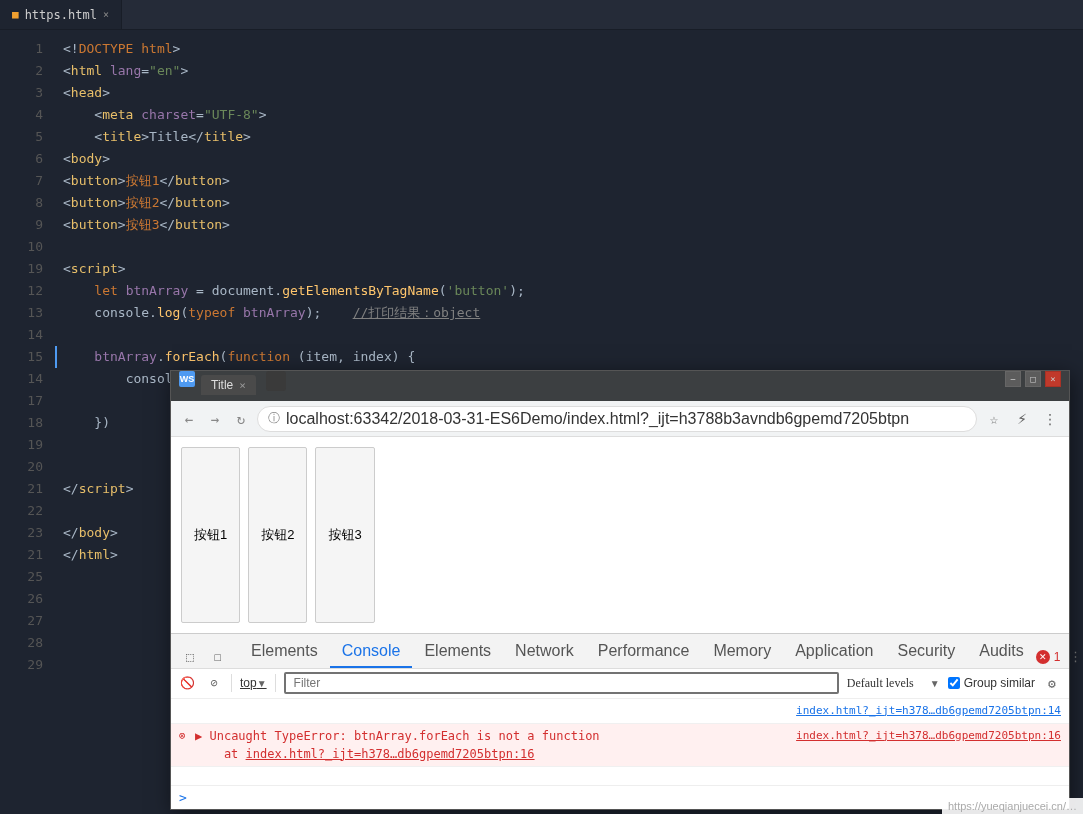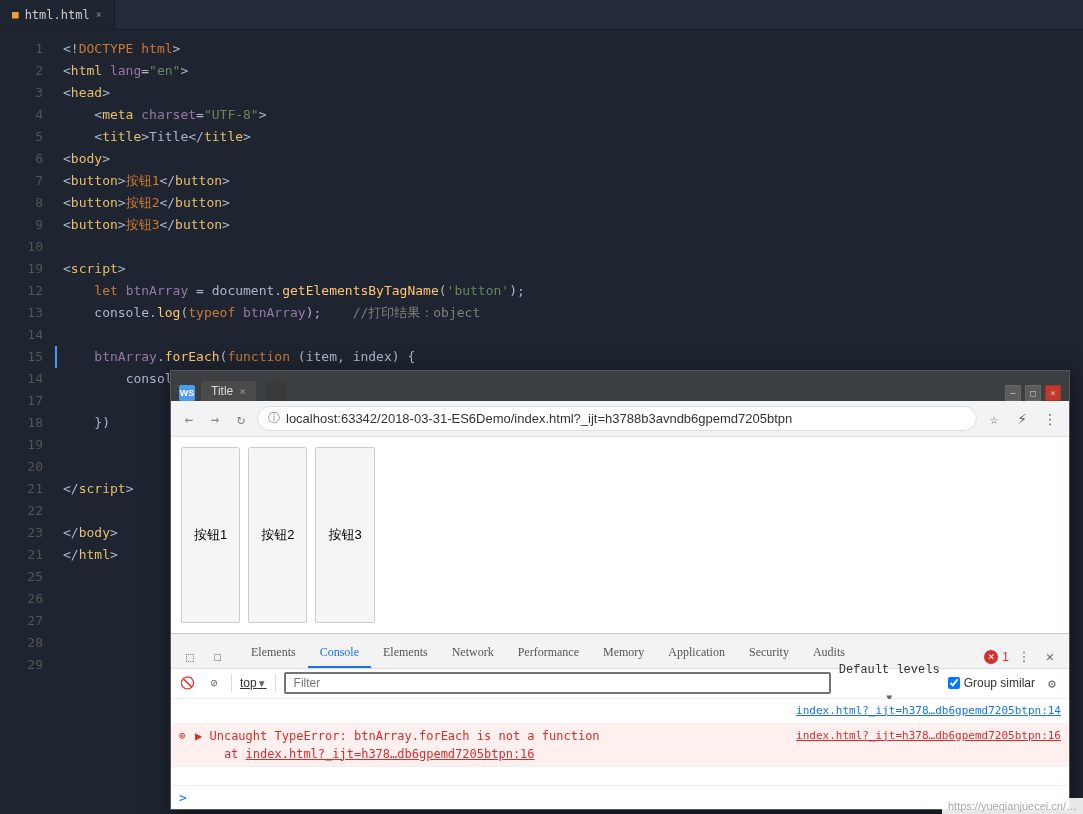--- a/index.html
+++ b/index.html
@@ -83,21 +83,21 @@
       padding-left: 6px;
     }
 
     
     .kw { color: #cc7832; }
     .tag { color: #e8bf6a; }
     .attr { color: #9876aa; }
     .str { color: #6a8759; }
     .var { color: #9876aa; }
     .method { color: #ffc66d; }
-    .comment { color: #808080; }
+    .comment { color: #808080; text-decoration: underline; }
     .plain { color: #a9b7c6; }
     .punct { color: #a9b7c6; }
 
     
     .browser-window {
       position: absolute;
       top: 370px;
       left: 170px;
       width: 900px;
       height: 440px;
@@ -106,21 +106,21 @@
       box-shadow: 2px 4px 20px rgba(0,0,0,0.5);
       display: flex;
       flex-direction: column;
       z-index: 10;
     }
 
     .browser-titlebar {
       height: 30px;
       background: #3c3f41;
       display: flex;
-      align-items: flex-end;
+      align-items: flex-start;
       padding: 0 8px;
       gap: 6px;
       flex-shrink: 0;
     }
 
     .browser-titlebar .ws-icon {
       width: 16px;
       height: 16px;
       background: #4e9af1;
       border-radius: 2px;
@@ -207,21 +207,21 @@
       border: 1px solid #ddd;
       border-radius: 20px;
       padding: 3px 10px;
       gap: 6px;
     }
 
     .ssl-icon { color: #888; font-size: 12px; }
 
     .address-bar {
       flex: 1;
-      font-size: 13px;
+      font-size: 16px;
       font-family: Arial, sans-serif;
       color: #333;
       border: none;
       outline: none;
       background: transparent;
     }
 
     .toolbar-icon {
       width: 22px;
       height: 22px;
@@ -289,22 +289,22 @@
       align-items: center;
       justify-content: center;
       color: #666;
       font-size: 13px;
       cursor: pointer;
       border-radius: 3px;
     }
 
     .devtools-nav-tab {
       padding: 6px 12px;
-      font-size: 12px;
-      font-family: Liberation Serif, serif;
+      font-size: 16px;
+      font-family: Liberation Sans, sans-serif;
       color: #555;
       cursor: pointer;
       border-bottom: 2px solid transparent;
       margin-bottom: 0;
       white-space: nowrap;
     }
 
     .devtools-nav-tab.active {
       color: #1a73e8;
       border-bottom: 2px solid #1a73e8;
@@ -386,24 +386,23 @@
       font-size: 12px;
       font-family: Arial, sans-serif;
       outline: none;
     }
 
     .level-selector {
       display: flex;
       align-items: center;
       gap: 16px;
       font-size: 12px;
-      font-family: Liberation Mono, monospace;
+      font-family: Liberation Serif, serif;
       color: #333;
       cursor: pointer;
-      flex-direction: column;
     }
 
     .group-similar {
       display: flex;
       align-items: center;
       gap: 4px;
       font-size: 12px;
       font-family: Arial, sans-serif;
       color: #333;
     }
@@ -516,21 +515,21 @@
       z-index: 20;
     }
   </style>
 </head>
 <body>
 
 <div class="editor-area">
   <div class="editor-tab-bar">
     <div class="editor-tab">
       <span class="tab-icon">■</span>
-      <span>html.html</span>
+      <span>https.html</span>
       <span class="close-btn">×</span>
     </div>
   </div>
   <div class="code-container">
     <div class="line-numbers">
       <div>1</div>
         <div>2</div>
         <div>3</div>
         <div>4</div>
         <div>5</div>

